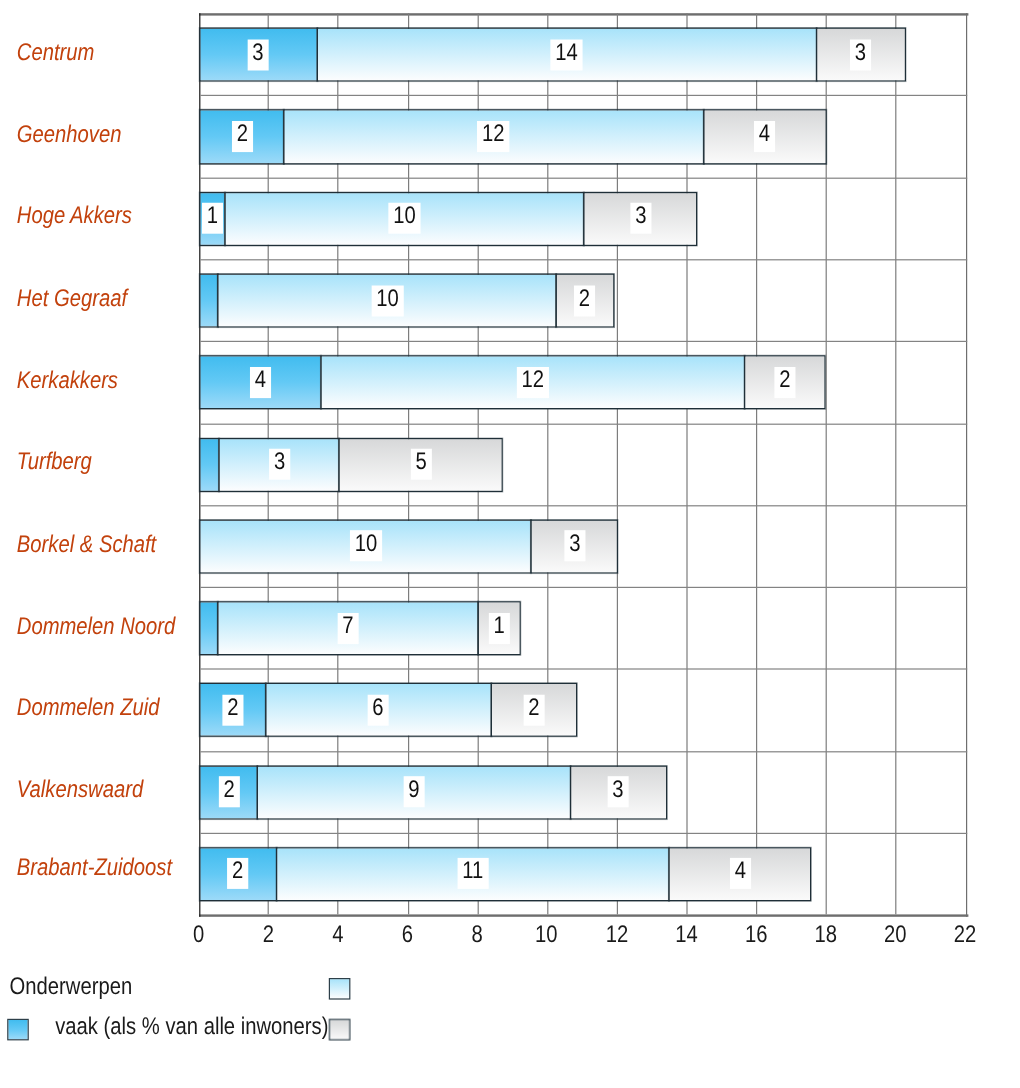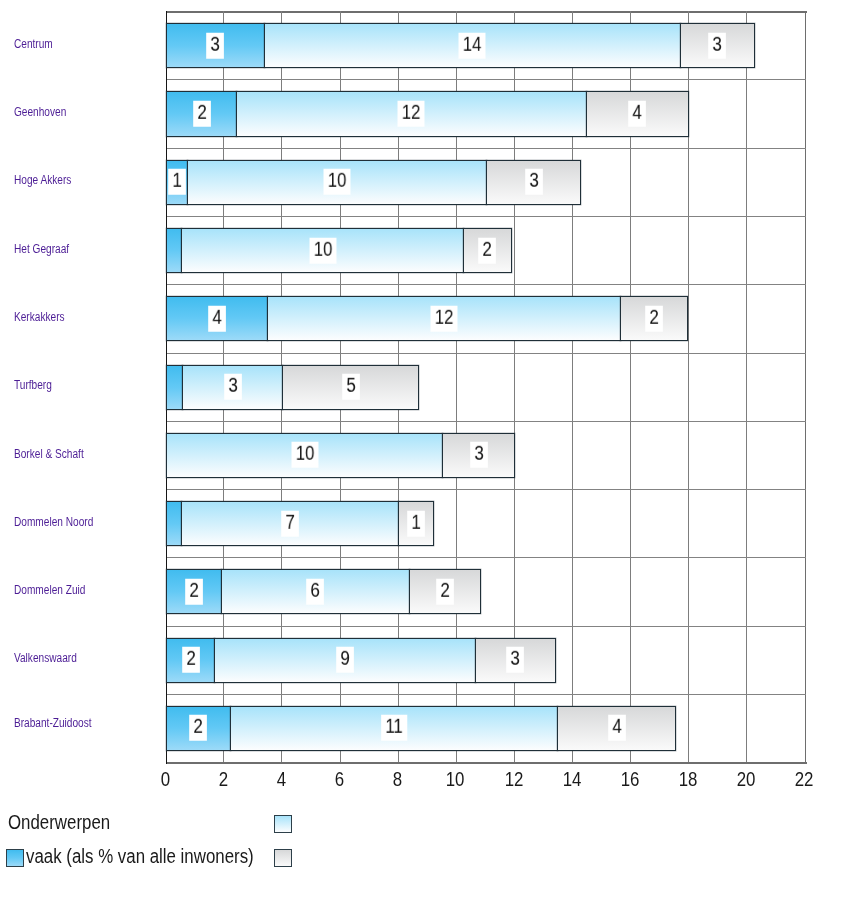--- a/index.html
+++ b/index.html
@@ -28,21 +28,21 @@
        box-shadow:0 0 0 0.4px rgba(31,47,56,0.42);}
   .seg.s0{background:linear-gradient(to bottom,#41bcef 0%,#63c9f5 50%,#9cdaf8 100%);}
   .seg.s1{background:linear-gradient(to bottom,#a8e3fa 0%,#fcfdfe 100%);}
   .seg.s2{background:linear-gradient(to bottom,#d7d8d9 0%,#fafafa 100%);}
   .vlabel{position:absolute;top:50%;left:50%;
           transform:translate(-50%,-50%) scaleX(0.843) translateZ(0);will-change:transform;
           background:rgba(255,255,255,0.997);padding:1.8px 4.9px 5.7px;line-height:19px;font-size:20px;
           color:#111;white-space:nowrap;}
 
   
-  .ylab{position:absolute;left:14.3px;font-size:12px;line-height:20px;color:#4c1d95;}
+  .ylab{position:absolute;left:14.3px;font-size:20px;line-height:20px;color:#c2410c;font-style:italic;}
   .xlab{position:absolute;top:769px;font-size:20px;line-height:20px;color:#1a1a1a;
         text-align:center;}
 
   
   .legend{position:absolute;left:0;top:0;width:850px;height:907px;pointer-events:none;}
   .lgtext{position:absolute;font-size:20px;line-height:20px;color:#1a1a1a;pointer-events:auto;}
   .swatch{position:absolute;width:17.8px;height:18px;box-sizing:border-box;border:1.3px solid #2d3f49;pointer-events:auto;}
   .swatch.s0{background:linear-gradient(to bottom,#41bcef 0%,#63c9f5 50%,#9cdaf8 100%);}
   .swatch.s1{background:linear-gradient(to bottom,#a8e3fa 0%,#fcfdfe 100%);}
   .swatch.s2{background:linear-gradient(to bottom,#d7d8d9 0%,#fafafa 100%);}
@@ -220,18 +220,18 @@
       <div class="xlab" style="left: 715.8px; width: 60px;"><span class="tc">20</span></div>
       <div class="xlab" style="left: 773.84px; width: 60px;"><span class="tc">22</span></div>
     </div>
 
   <div class="legend">
     <div class="lgtext" style="left:7.8px;top:811.6px;"><span class="t">Onderwerpen</span></div>
 
     <div class="swatch s1" style="left:273.8px;top:814.9px;"></div>
 
     <div class="swatch s0" style="left:6px;top:848.8px;"></div>
-    <div class="lgtext" style="left:26px;top:846.1px;"><span class="t">vaak (als % van alle inwoners)</span></div>
+    <div class="lgtext" style="left:46px;top:846.1px;"><span class="t">vaak (als % van alle inwoners)</span></div>
 
     <div class="swatch s2" style="left:273.8px;top:848.8px;"></div>
   </div>
 
 </div>
 
 </body></html>

